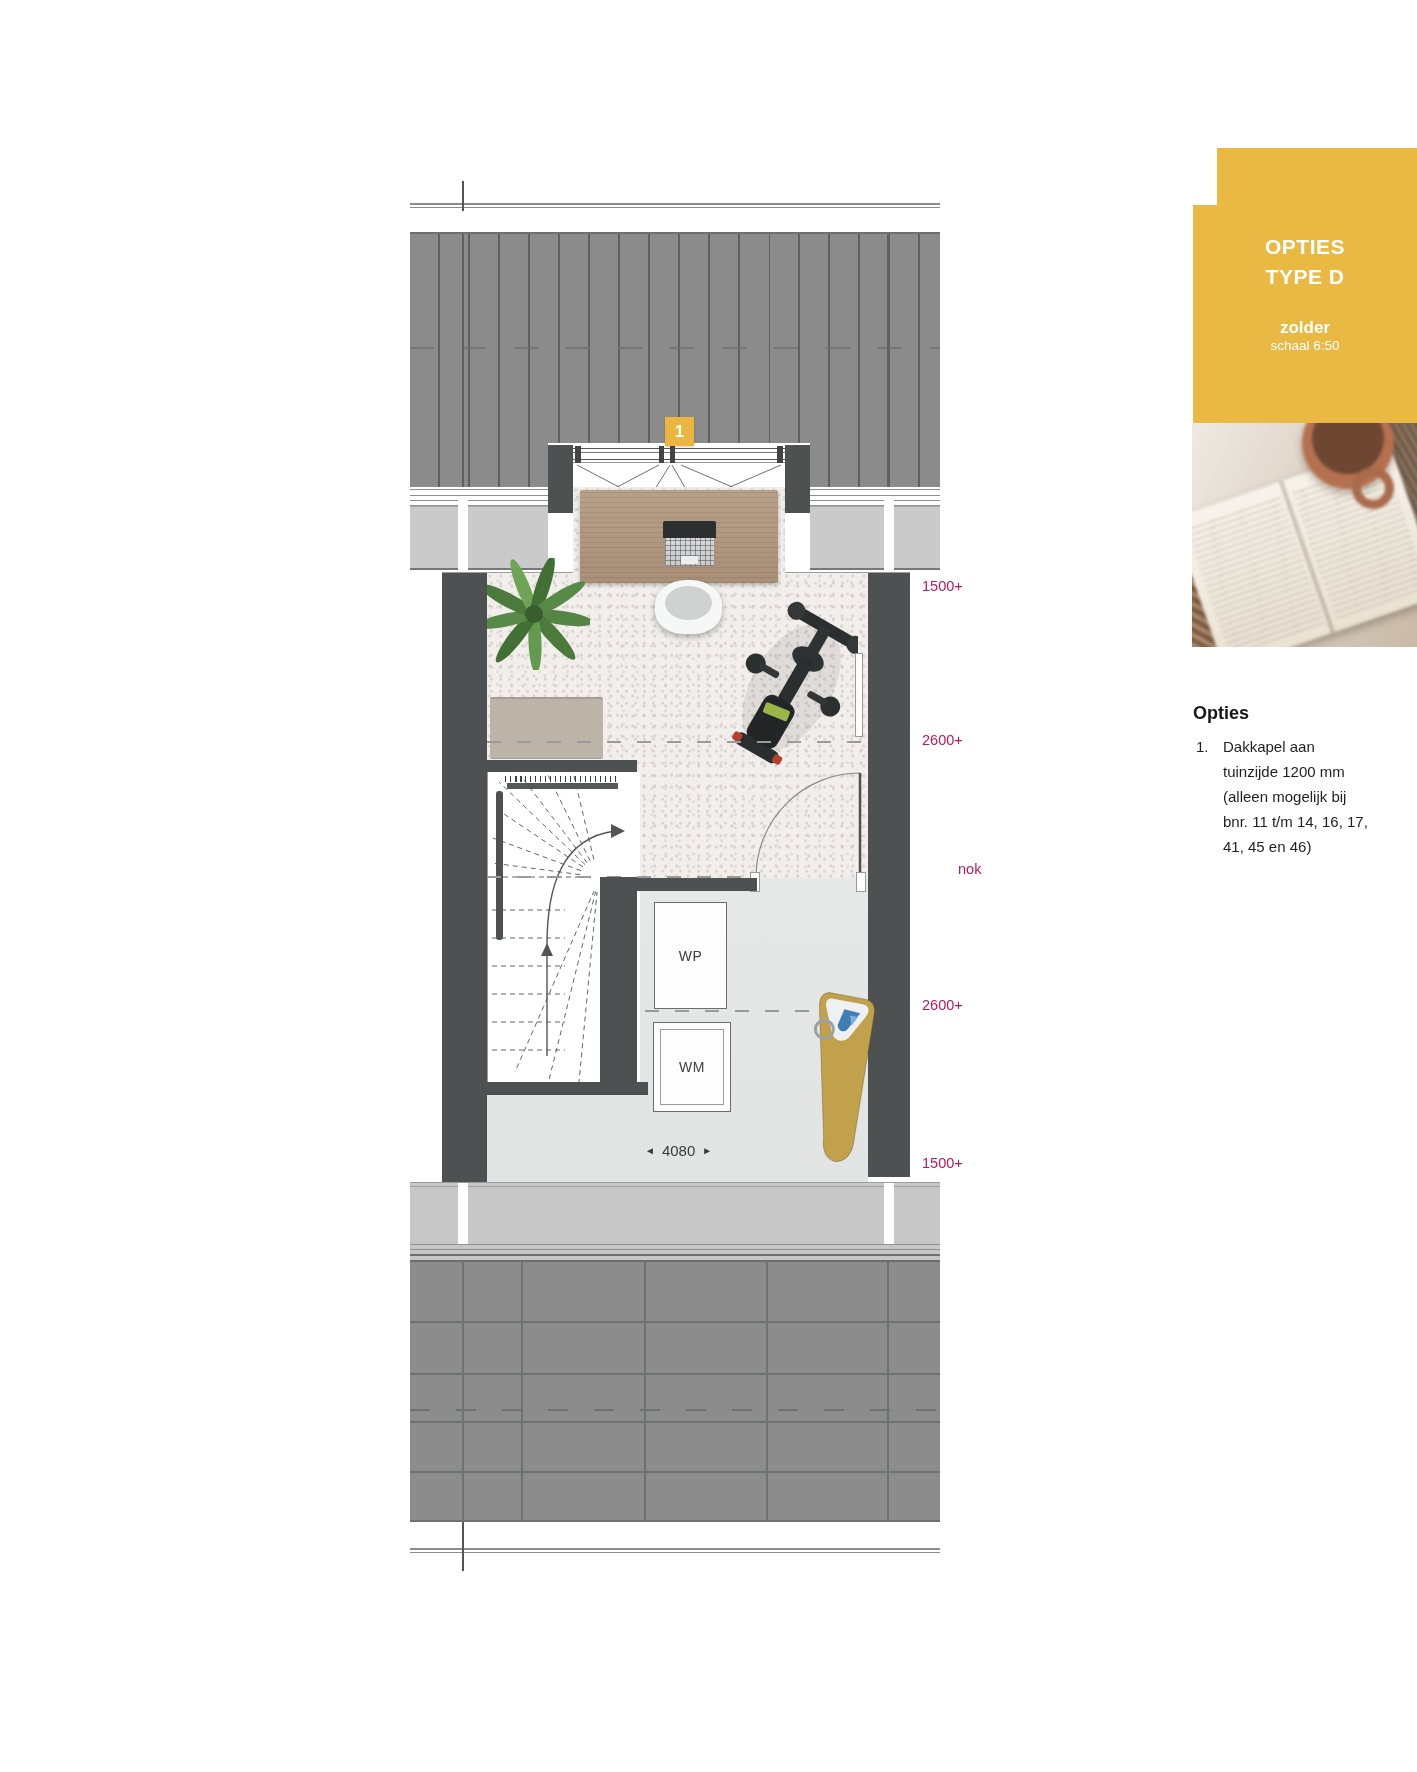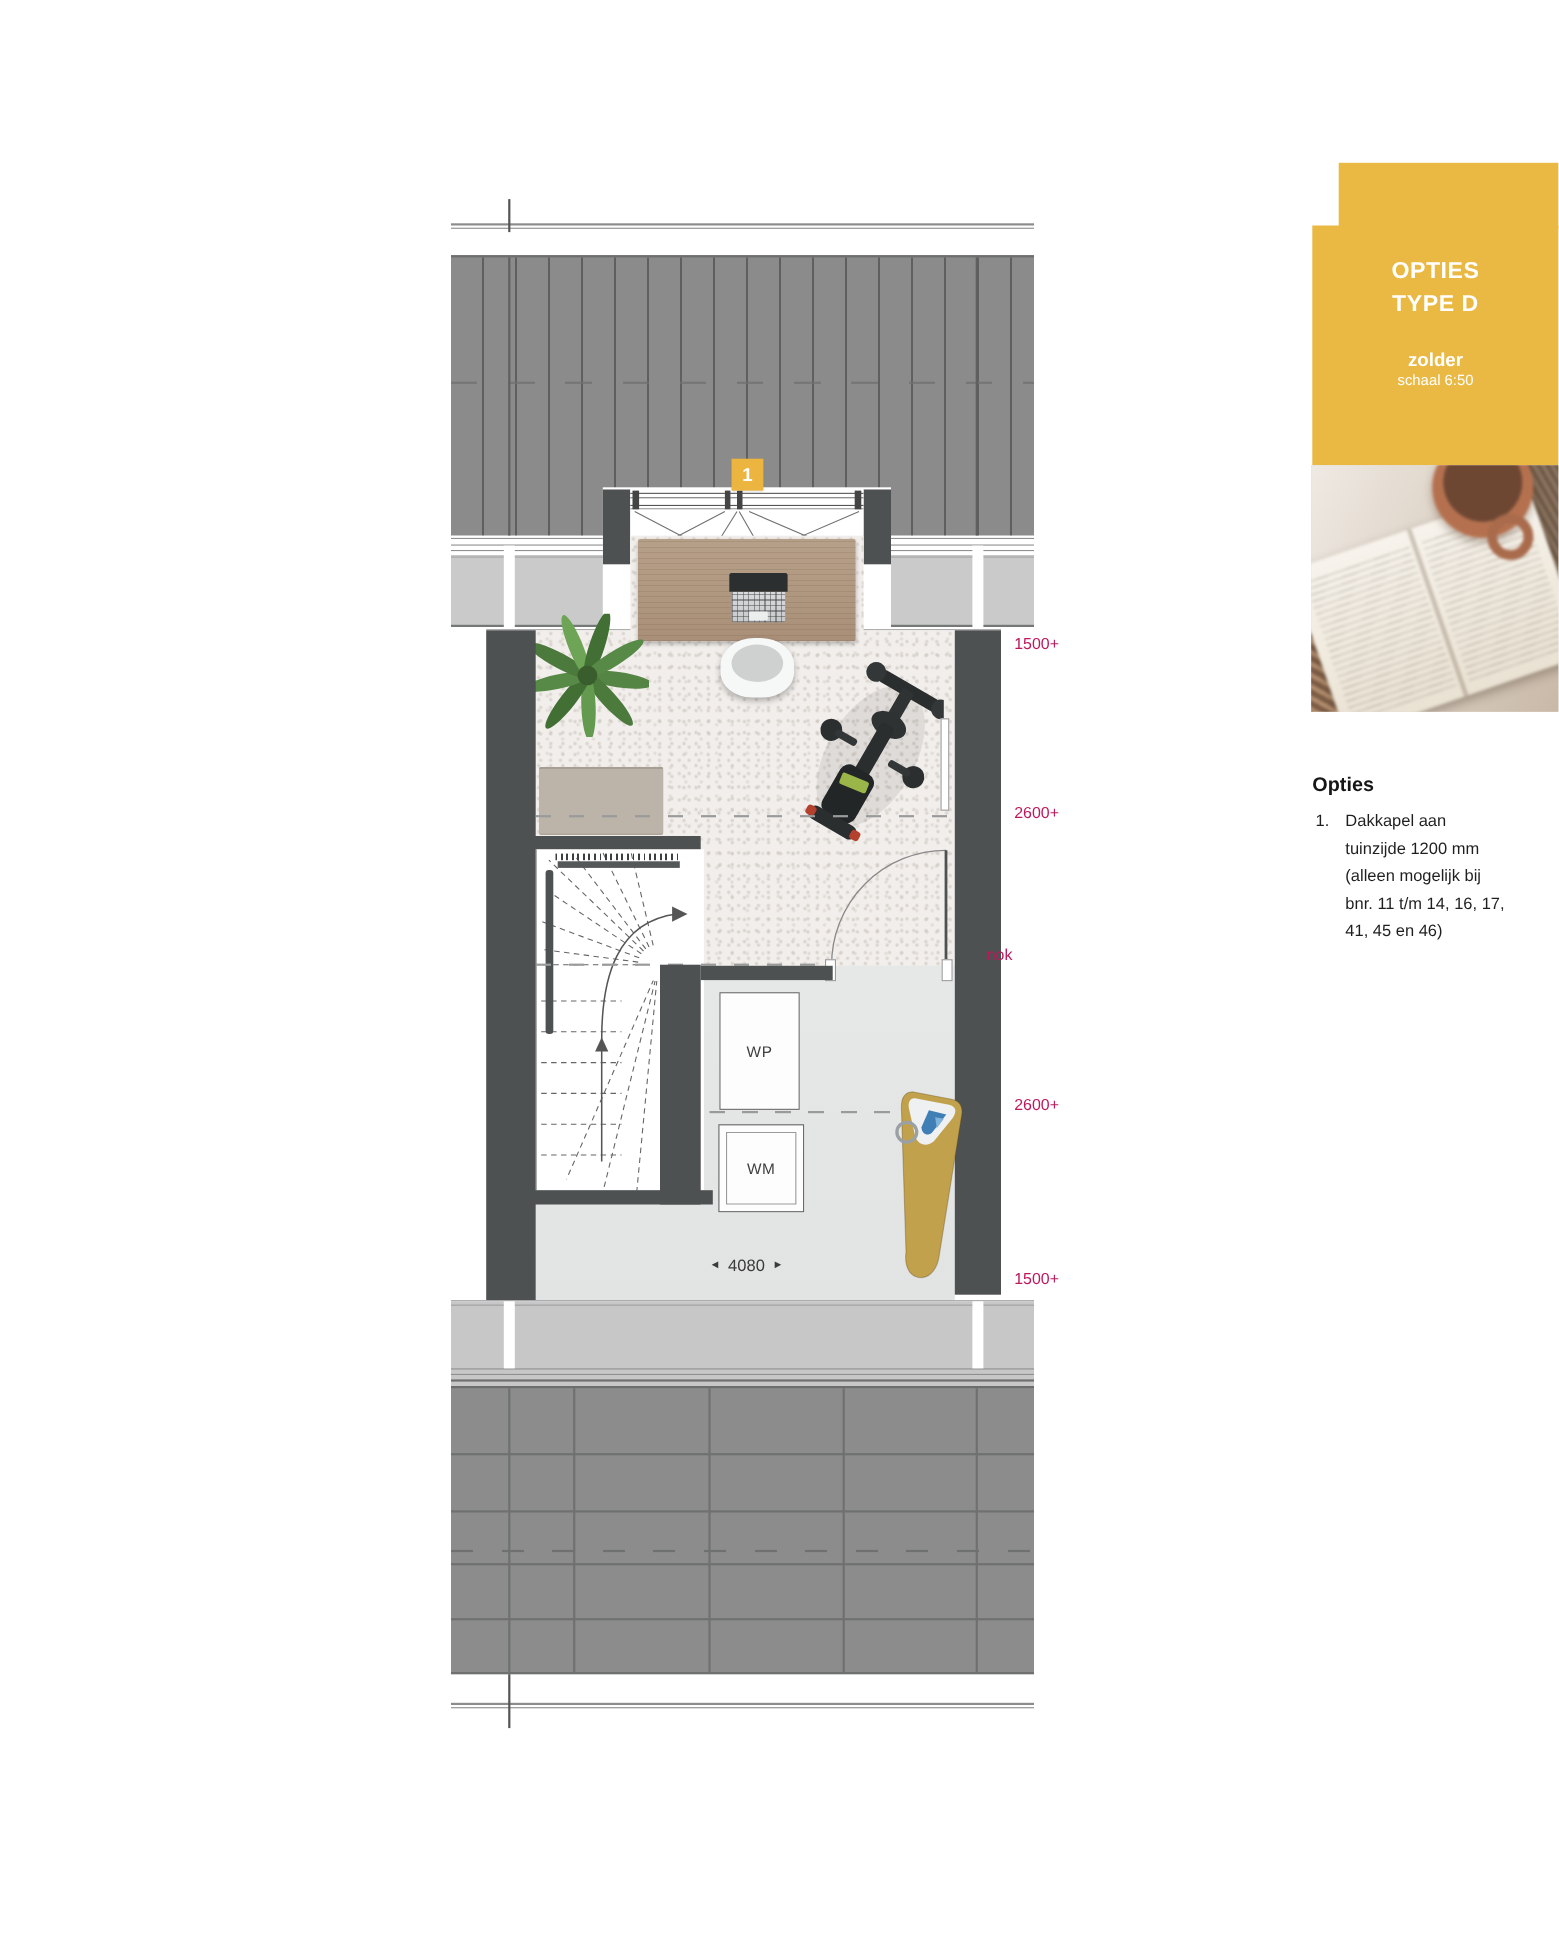--- a/index.html
+++ b/index.html
@@ -250,21 +250,21 @@
     <div class="abs wall" style="left:868px;top:573px;width:42px;height:604px;"></div>
     <div class="abs wall" style="left:485px;top:760px;width:152px;height:12px;"></div>
     <div class="abs wall" style="left:600px;top:877px;width:37px;height:218px;"></div>
     <div class="abs wall" style="left:485px;top:1082px;width:163px;height:13px;"></div>
     <div class="abs wall" style="left:637px;top:878px;width:120px;height:13px;"></div>
 
     <div class="abs unit-box" style="left:654px;top:902px;width:73px;height:107px;">
       <span>WP</span>
     </div>
     <div class="abs dashline" style="left:645px;top:1010px;width:223px;"></div>
-    <div class="abs unit-box inner" style="left:653px;top:1022px;width:78px;height:80px;">
+    <div class="abs unit-box inner" style="left:653px;top:1022px;width:78px;height:90px;">
       <span>WM</span>
     </div>
 
     <svg class="abs" style="left:795px;top:985px;" width="85" height="185" viewBox="0 0 85 185">
       <g transform="rotate(3 42 90)">
         <path d="M30,8 L66,13 C74,14 77,20 76,27 L62,158 C60,171 52,178 43,176 C35,174 31,165 32,154 L21,24 C20,14 23,9 30,8 Z" fill="#c2a14c" stroke="rgba(90,70,20,.35)" stroke-width="1"></path>
         <path d="M34,14 L64,18 C70,19 72,23 68,30 L52,52 C46,58 38,56 35,49 L28,24 C26,17 29,13 34,14 Z" fill="#eef0f2"></path>
         <path d="M46,24 L62,27 L50,44 C46,48 41,46 40,40 Z" fill="#3f7fb5"></path>
         <path d="M52,30 L60,31 L54,40 Z" fill="#7fb3d9"></path>
         <circle cx="27" cy="45" r="9" stroke="#9aa0a4" stroke-width="3" fill="none"></circle>
@@ -297,21 +297,21 @@
       <div class="rb-h" style="top:159px;"></div>
       <div class="rb-h" style="top:209px;"></div>
       <div class="rb-dash" style="top:147px;"></div>
     </div>
     <div class="abs topline" style="left:410px;top:1548px;width:530px;"></div>
     <div class="abs topline" style="left:410px;top:1551.5px;width:530px;"></div>
     <div class="abs" style="left:462px;top:1522px;width:2px;height:49px;background:#555;"></div>
 
     <div class="abs marker" style="left:922px;top:578px;">1500+</div>
     <div class="abs marker" style="left:922px;top:732px;">2600+</div>
-    <div class="abs marker" style="left:897px;top:861px;">nok</div>
+    <div class="abs marker" style="left:958px;top:861px;">nok</div>
     <div class="abs marker" style="left:922px;top:997px;">2600+</div>
     <div class="abs marker" style="left:922px;top:1155px;">1500+</div>
   </div>
 
   <div>
     <div class="abs ycard" style="left:1217px;top:148px;width:200px;height:60px;"></div>
     <div class="abs ycard" style="left:1193px;top:205px;width:224px;height:218px;">
       <div class="ycard-text abs" style="left:0;top:27px;width:224px;">
         <div class="ycard-title">OPTIES</div>
         <div class="ycard-title">TYPE D</div>

